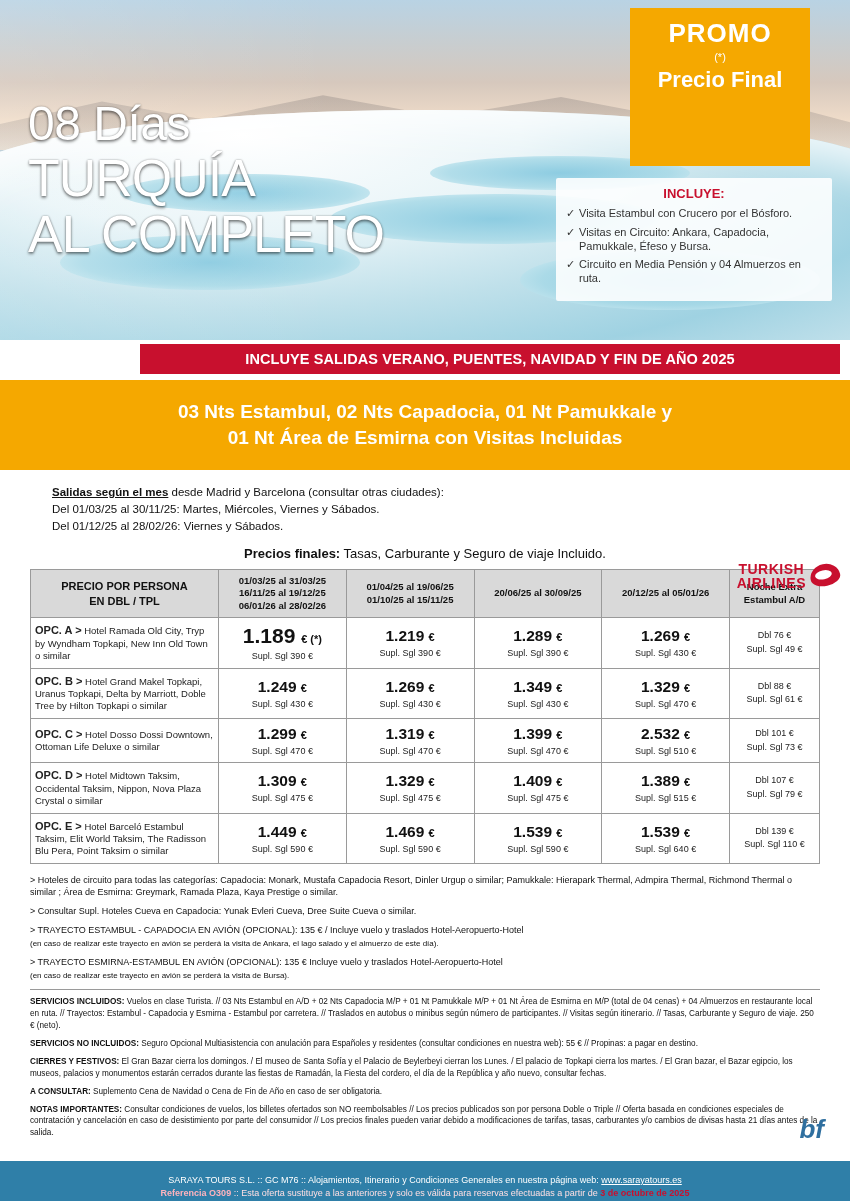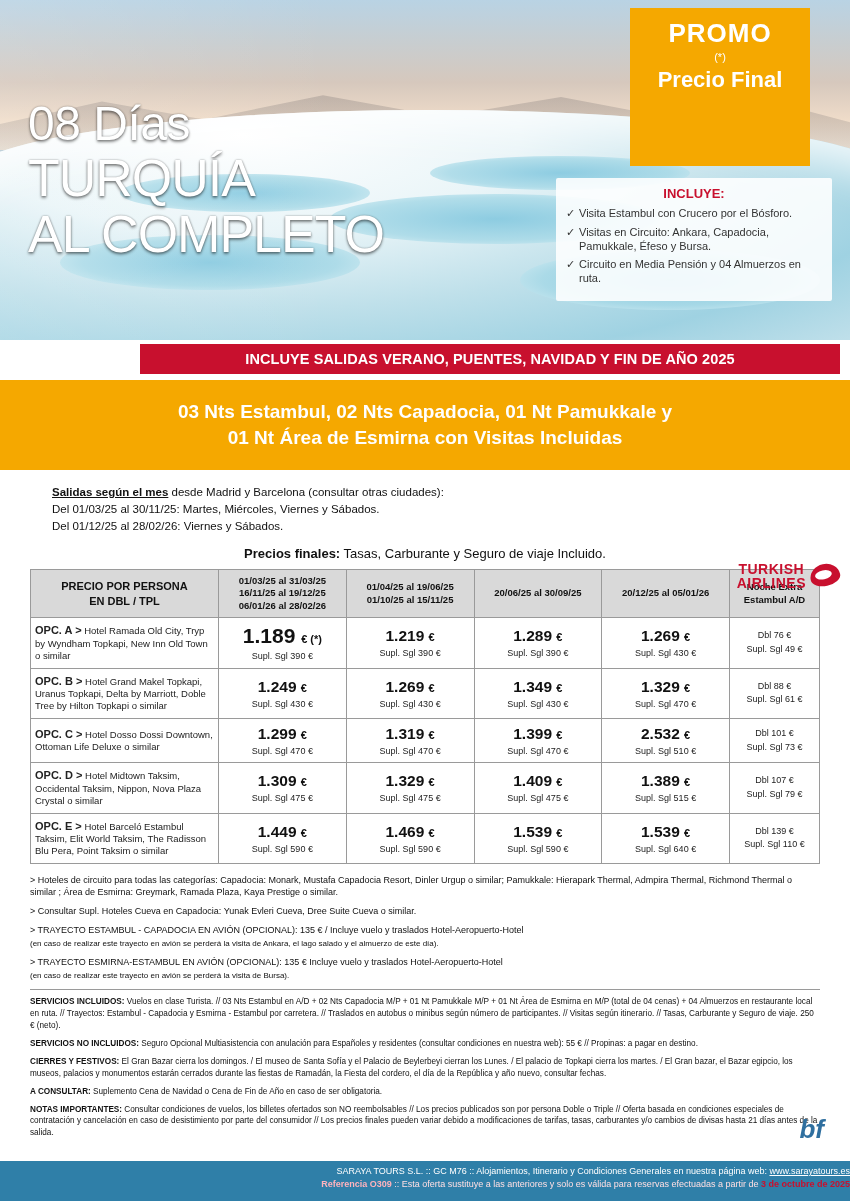--- a/index.html
+++ b/index.html
@@ -184,21 +184,21 @@
 
   
   .bf {
     position:absolute; right:26px; bottom:56px;
     font-size:26px; font-weight:bold; color:#2f6f9f; font-style:italic;
   }
 
   
   .footer {
     position:absolute; left:0; bottom:0; width:850px; height:40px;
-    background:#2f7fa8; color:#fff; text-align:right; padding-top:5px;
+    background:#2f7fa8; color:#fff; text-align:center; padding-top:14px;
   }
   .footer .f1 { font-size:9px; }
   .footer .f1 a { color:#ffffff; text-decoration:underline; }
   .footer .f2 { font-size:9px; margin-top:3px; color:#ffdfe3;}
   .footer .f2 .rr { color:#ffb3bd; font-weight:bold; }
   .footer .f2 .date { color:#c8102e; background:transparent; font-weight:bold;}
 </style>
 </head>
 <body>
 

